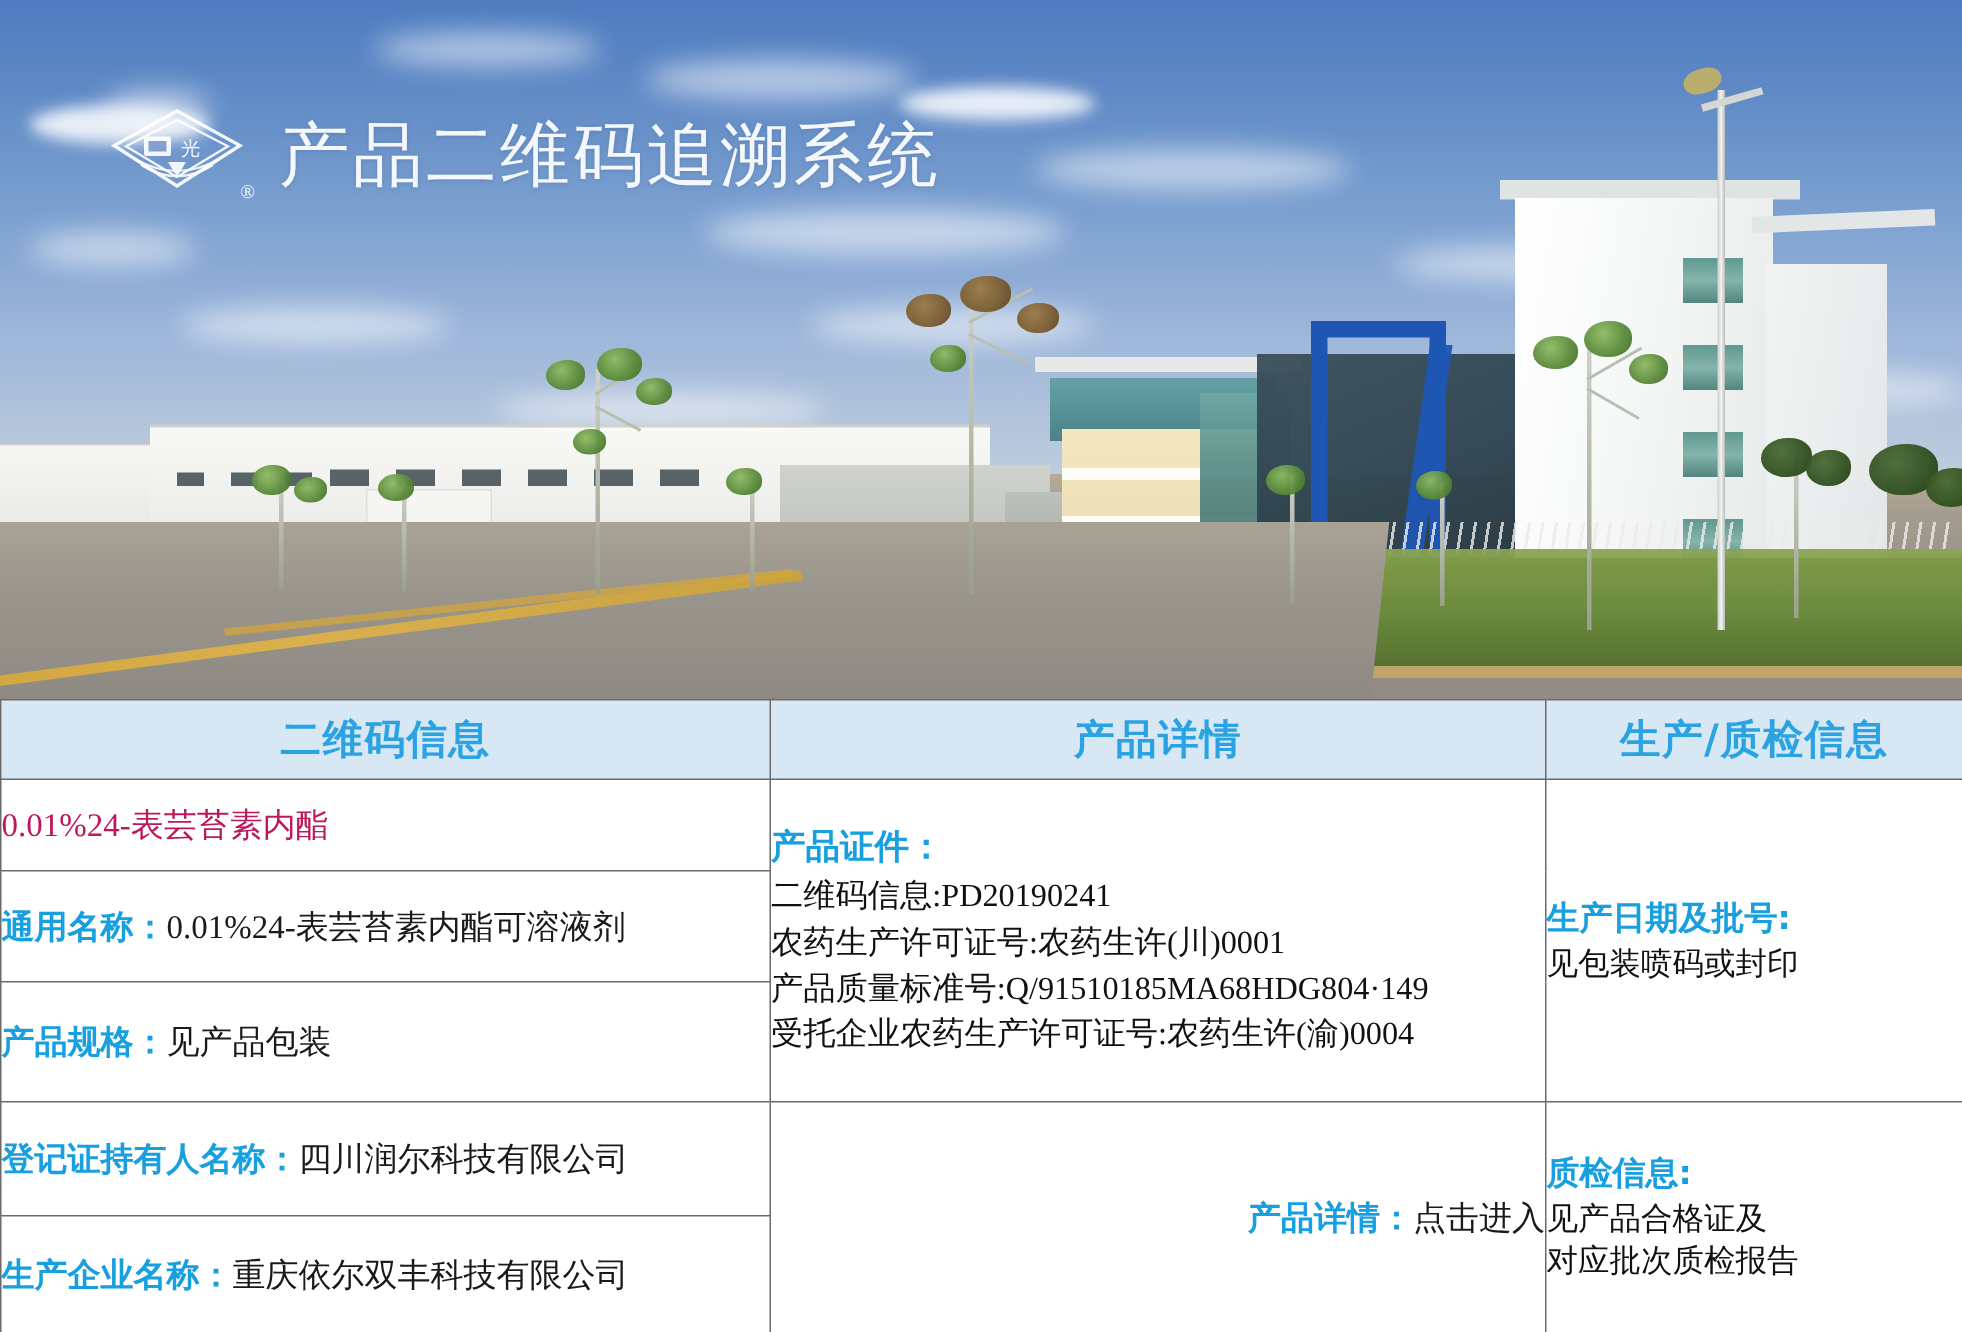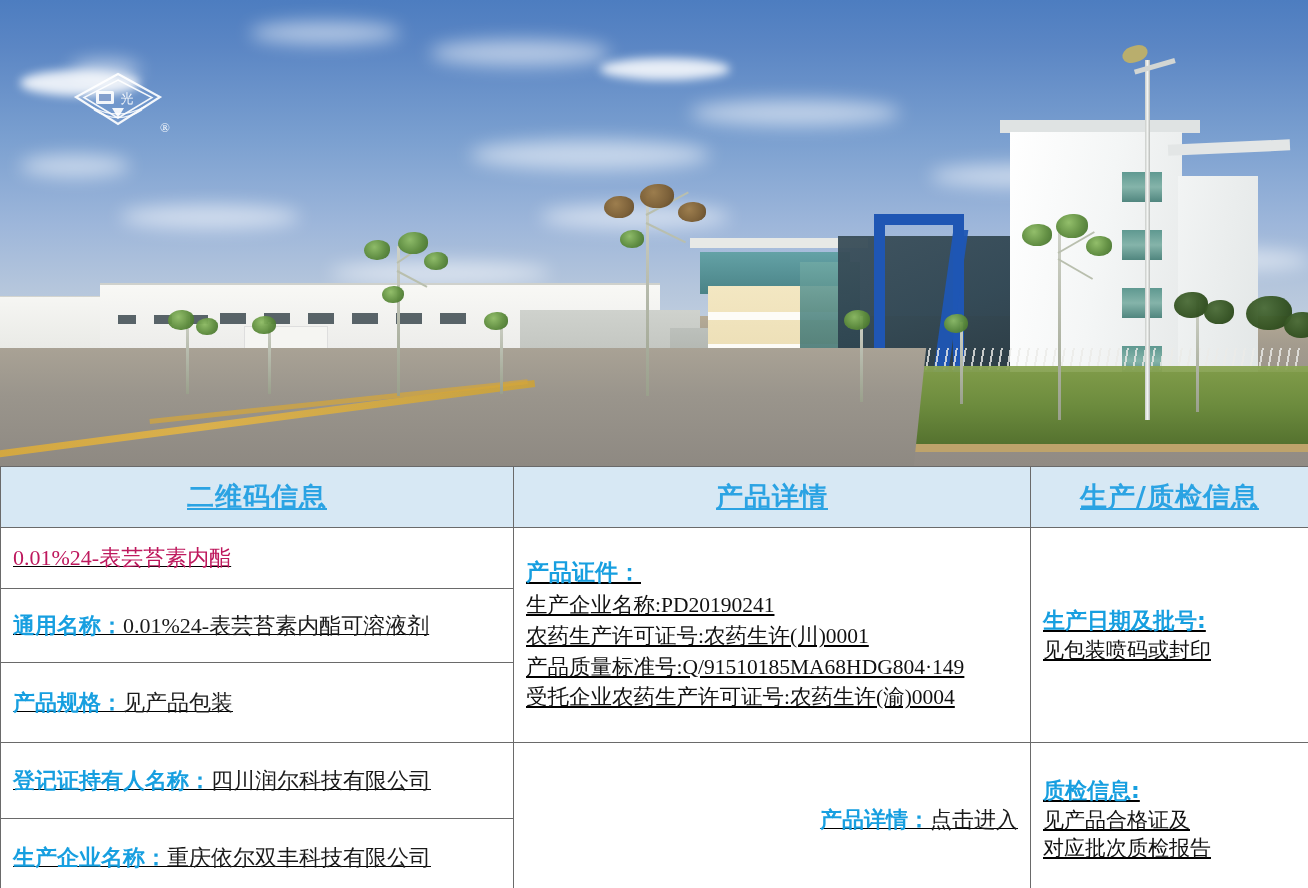--- a/index.html
+++ b/index.html
@@ -271,23 +271,22 @@
     position: absolute;
     left: 0; top: 466px;
     width: 1308px;
     height: 422px;
     border-collapse: collapse;
     table-layout: fixed;
     background: #fff;
   }
   .info-table td, .info-table th {
     border: 1.6px solid #6a6a6a;
-    padding: 12px;
+    padding: 0;
     vertical-align: middle;
-    text-decoration: underline;
   }
   .col-a { width: 513px; }
   .col-b { width: 517px; }
   .col-c { width: 278px; }
 
   thead th {
     background: #d7e8f4;
     height: 53px;
     text-align: center;
     color: #2ba3e3;
@@ -493,20 +492,21 @@
             <text x="57" y="35">光</text>
           </g>
           <g stroke="rgba(255,255,255,0.85)" stroke-width="1.4" fill="none">
             <path d="M20 38 Q48 54 76 38"></path>
             <path d="M24 42 Q48 57 72 42"></path>
           </g>
           <path d="M42 40 L54 40 L48 50 Z" fill="rgba(255,255,255,0.9)"></path>
         </svg>
         <span class="logo-reg">®</span>
       </div>
+      <div class="site-title">产品二维码追溯系统</div>
     </div>
   </div>
 
   <table class="info-table">
     <colgroup>
       <col class="col-a">
         <col class="col-b">
         <col class="col-c">
     </colgroup>
     <thead>
@@ -517,21 +517,21 @@
       </tr>
     </thead>
     <tbody>
 
       <tr>
         <td class="cell r1">
           <span class="plain">0.01%24-表芸苔素内酯</span>
         </td>
         <td class="cell" rowspan="3">
           <div class="cert-head">产品证件：</div>
-          <div class="cert-line">生产企业名称:PD20190241</div>
+          <div class="cert-line">二维码信息:PD20190241</div>
           <div class="cert-line">农药生产许可证号:农药生许(川)0001</div>
           <div class="cert-line">产品质量标准号:Q/91510185MA68HDG804·149</div>
           <div class="cert-line">受托企业农药生产许可证号:农药生许(渝)0004</div>
         </td>
         <td class="cell-c" rowspan="3">
           <div class="rc-head">生产日期及批号:</div>
           <div class="rc-line">见包装喷码或封印</div>
         </td>
       </tr>
 

